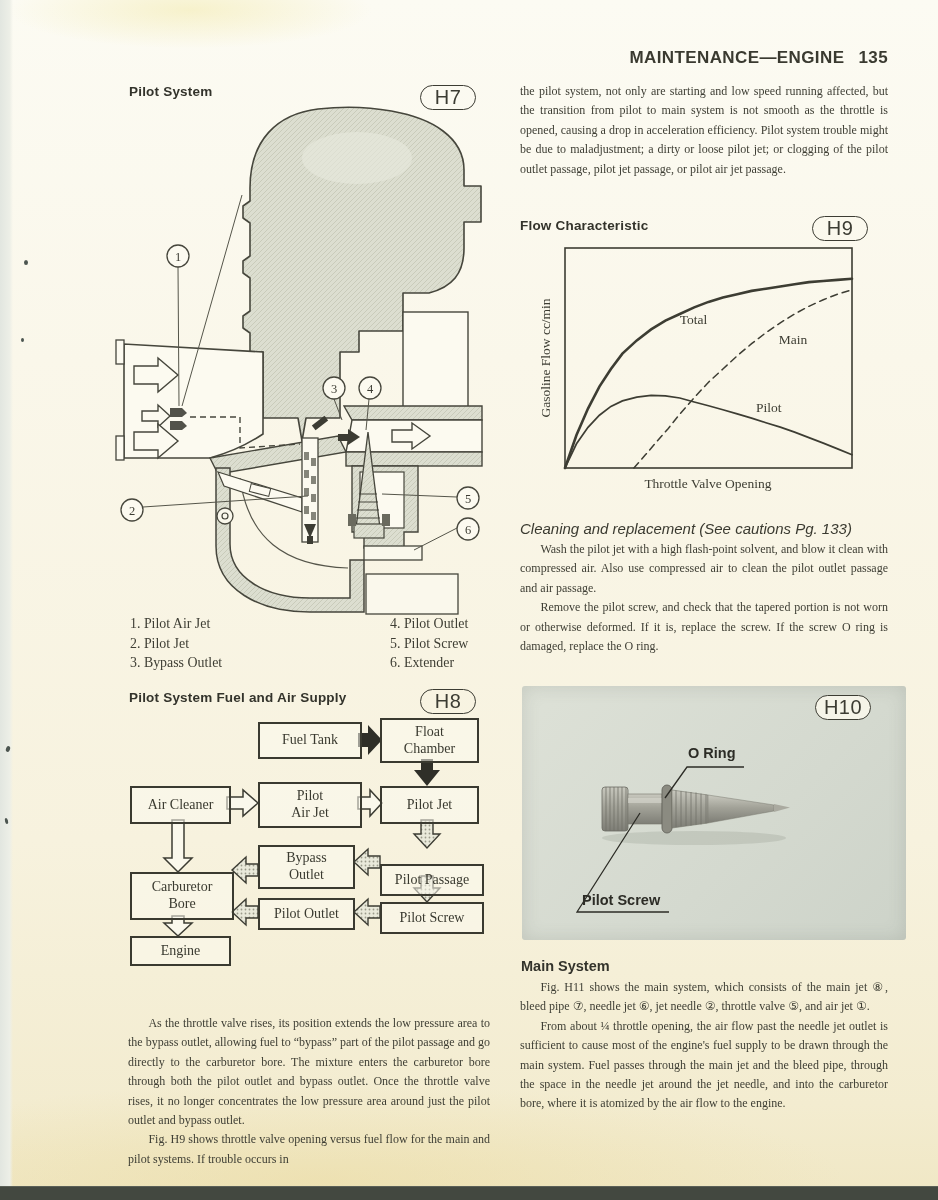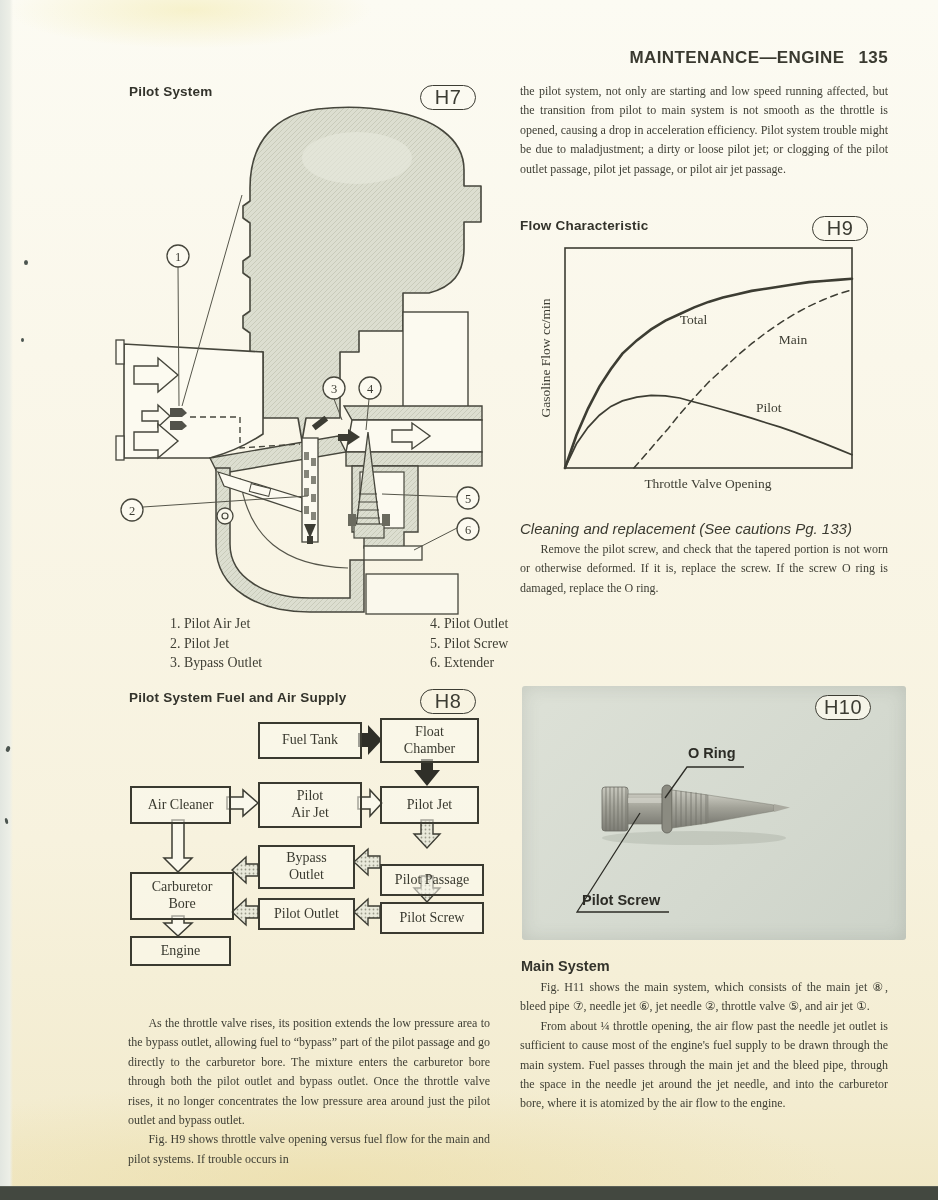--- a/index.html
+++ b/index.html
@@ -26,21 +26,21 @@
   .sec-head{position:absolute;font-family:"Liberation Sans",sans-serif;font-weight:bold;
     font-size:13.5px;color:#33332b;letter-spacing:.2px;}
   .fig-badge{position:absolute;display:flex;align-items:center;justify-content:center;
     border:1.6px solid #3c3c33;border-radius:14px;height:23px;min-width:54px;
     font-family:"Liberation Sans",sans-serif;font-size:20px;color:#3c3c33;letter-spacing:.5px;}
 
   p.body-p{margin:0;text-align:justify;font-size:12px;line-height:19.4px;color:#3e3e34;}
   p.body-p.indent{text-indent:1.7em;}
   .col{position:absolute;}
 
-  .parts{position:absolute;font-size:13.9px;line-height:19.5px;margin-left:40px;}
+  .parts{position:absolute;font-size:13.9px;line-height:19.5px;}
   .parts div{white-space:nowrap;}
 
   .flowchart{position:absolute;left:112px;top:712px;width:392px;height:266px;}
   .fc-box{position:absolute;border:2px solid #3a3a30;display:flex;align-items:center;justify-content:center;
     text-align:center;font-size:14px;line-height:1.2;color:#3a3a30;white-space:pre-line;
     background:rgba(252,250,238,.55);}
 
   .chart-wrap{position:absolute;left:520px;top:244px;width:392px;height:252px;}
   .chart-label{font-family:"Liberation Serif",serif;font-size:13.5px;fill:#3d3d33;}
   .axis-label{font-family:"Liberation Serif",serif;font-size:13.5px;fill:#3d3d33;}
@@ -263,20 +263,21 @@
         <path d="M113.9,224.0 L125.4,210.8 L136.8,197.6 L148.3,184.4 L159.8,170.1 L174.2,153.6 L188.5,138.2 L202.9,125.0 L217.2,111.8 L231.6,99.7 L245.9,88.7 L260.3,78.8 L274.6,70.0 L288.9,62.3 L303.3,55.7 L317.6,50.2 L332.0,45.8" fill="none" stroke="#3d3d33" stroke-width="1.5" stroke-linecap="round" stroke-dasharray="7 5"></path>
         <text x="258.8" y="99.7" class="chart-label">Main</text>
         <path d="M45.0,224.0 L56.5,199.8 L68.0,183.3 L79.4,171.2 L90.9,162.4 L102.4,156.9 L116.8,153.2 L131.1,151.4 L145.4,151.8 L159.8,154.0 L174.2,158.0 L188.5,161.7 L202.9,165.7 L217.2,169.9 L231.6,174.1 L245.9,178.7 L260.3,183.1 L274.6,188.1 L288.9,193.6 L303.3,199.1 L317.6,204.9 L332.0,210.8" fill="none" stroke="#3d3d33" stroke-width="1.7" stroke-linecap="round"></path>
         <text x="235.9" y="167.9" class="chart-label">Pilot</text>
       </g>
   </svg>
 </div>
 
 <div class="cleaning-head" style="left:520px;top:520px;">Cleaning and replacement (See cautions Pg. 133)</div>
 <div class="col" style="left:520px;top:540px;width:368px;">
+  <p class="body-p indent">Wash the pilot jet with a high flash-point solvent, and blow it clean with compressed air.  Also use compressed air to clean the pilot outlet passage and air passage.</p>
   <p class="body-p indent">Remove the pilot screw, and check that the tapered portion is not worn or otherwise deformed.  If it is, replace the screw.  If the screw O ring is damaged, replace the O ring.</p>
 </div>
 
 <div class="photo">
   <div class="fig-badge" style="left:293px;top:9px;background:rgba(250,248,236,.85);">H10</div>
   <svg width="384" height="254" viewBox="0 0 384 254" style="position:absolute;left:0;top:0;">
     <defs>
       <linearGradient id="metal" x1="0" y1="0" x2="0" y2="1">
         <stop offset="0" stop-color="#c8c8be"></stop>
           <stop offset="0.45" stop-color="#a2a298"></stop>

